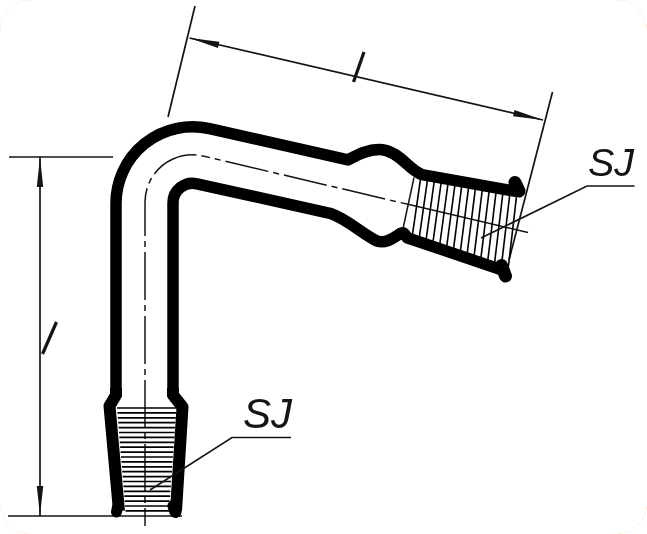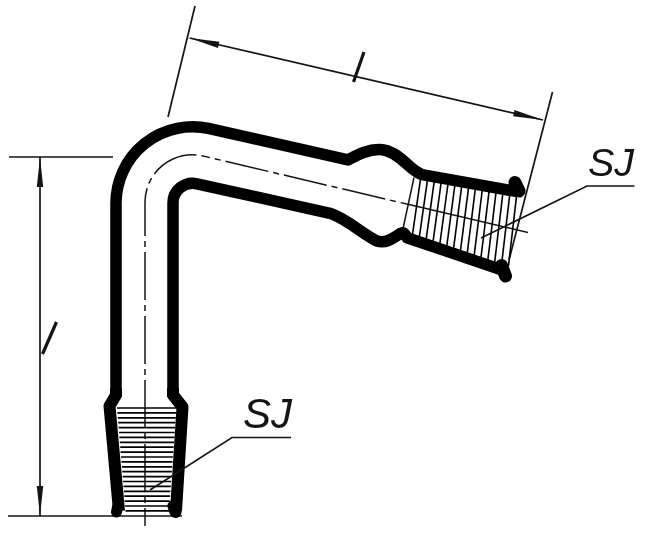--- a/index.html
+++ b/index.html
@@ -1,16 +1,16 @@
 <!DOCTYPE html>
 <html><head>
 <meta charset="utf-8">
 <style>
 html,body{margin:0;padding:0;background:#fff;}
-#wrap{width:647px;height:534px;position:relative;background:#fdba74;overflow:hidden;}
+#wrap{width:647px;height:534px;position:relative;background:#fdba74;overflow:hidden;border-radius:31px;}
 svg{display:block;}
 </style>
 </head>
 <body>
 <div id="wrap">
 <svg width="647" height="534" viewBox="0 0 647 534" xmlns="http://www.w3.org/2000/svg">
 <rect x="0" y="0" width="647" height="534" fill="#ffffff"></rect>
 
 <line x1="9" y1="157" x2="113" y2="157" stroke="#141414" stroke-width="1.7"></line>
 

